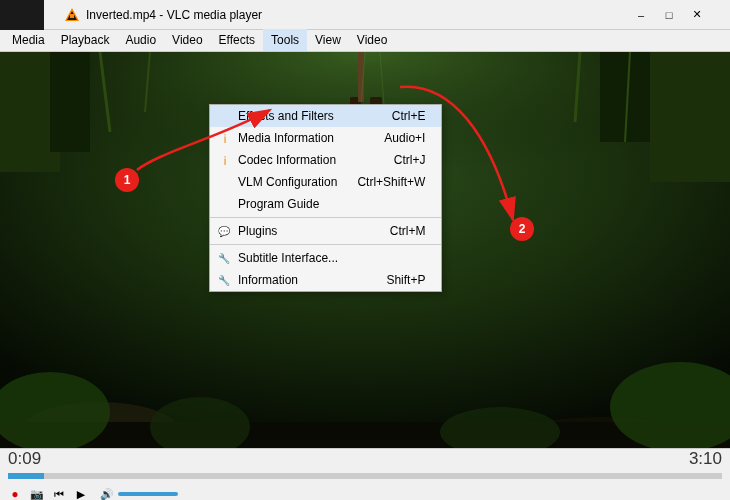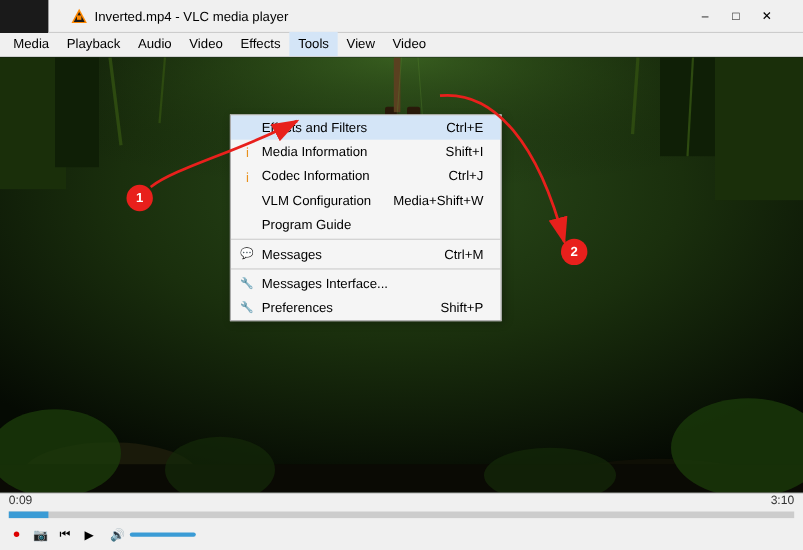--- a/index.html
+++ b/index.html
@@ -185,21 +185,21 @@
     }
     .progress-bar-fill {
       height: 100%;
       background: #3a9bd5;
       width: 5%;
     }
     .time-display {
       display: flex;
       justify-content: space-between;
       padding: 0 8px;
-      font-size: 11px;
+      font-size: 17px;
       color: #333;
     }
     .ctrl-btn {
       width: 22px;
       height: 20px;
       display: flex;
       align-items: center;
       justify-content: center;
       cursor: pointer;
       font-size: 11px;
@@ -349,59 +349,59 @@
     <div class="dropdown-item highlighted">
       <span class="item-icon"></span>
       <span>Effects and Filters</span>
       <span class="shortcut">Ctrl+E</span>
     </div>
 
 
     <div class="dropdown-item">
       <span class="item-icon" style="color:#e8901c;font-size:12px;">ℹ</span>
       <span>Media Information</span>
-      <span class="shortcut">Shift+I</span>
+      <span class="shortcut">Audio+I</span>
     </div>
 
     <div class="dropdown-item">
       <span class="item-icon" style="color:#e8901c;font-size:12px;">ℹ</span>
       <span>Codec Information</span>
       <span class="shortcut">Ctrl+J</span>
     </div>
 
     <div class="dropdown-item">
       <span class="item-icon"></span>
       <span>VLM Configuration</span>
-      <span class="shortcut">Media+Shift+W</span>
+      <span class="shortcut">Ctrl+Shift+W</span>
     </div>
 
     <div class="dropdown-item">
       <span class="item-icon"></span>
       <span>Program Guide</span>
     </div>
 
     <div class="dropdown-separator"></div>
 
     <div class="dropdown-item">
       <span class="item-icon" style="font-size:10px;">💬</span>
-      <span>Messages</span>
+      <span>Plugins</span>
       <span class="shortcut">Ctrl+M</span>
     </div>
 
 
     <div class="dropdown-separator"></div>
 
     <div class="dropdown-item">
       <span class="item-icon" style="font-size:10px;">🔧</span>
-      <span>Messages Interface...</span>
+      <span>Subtitle Interface...</span>
     </div>
 
     <div class="dropdown-item">
       <span class="item-icon" style="font-size:10px;">🔧</span>
-      <span>Preferences</span>
+      <span>Information</span>
       <span class="shortcut">Shift+P</span>
     </div>
 
   </div>
 </div>
 
 <div class="bottom-controls">
   <div class="time-display">
     <span>0:09</span>
     <span>3:10</span>

